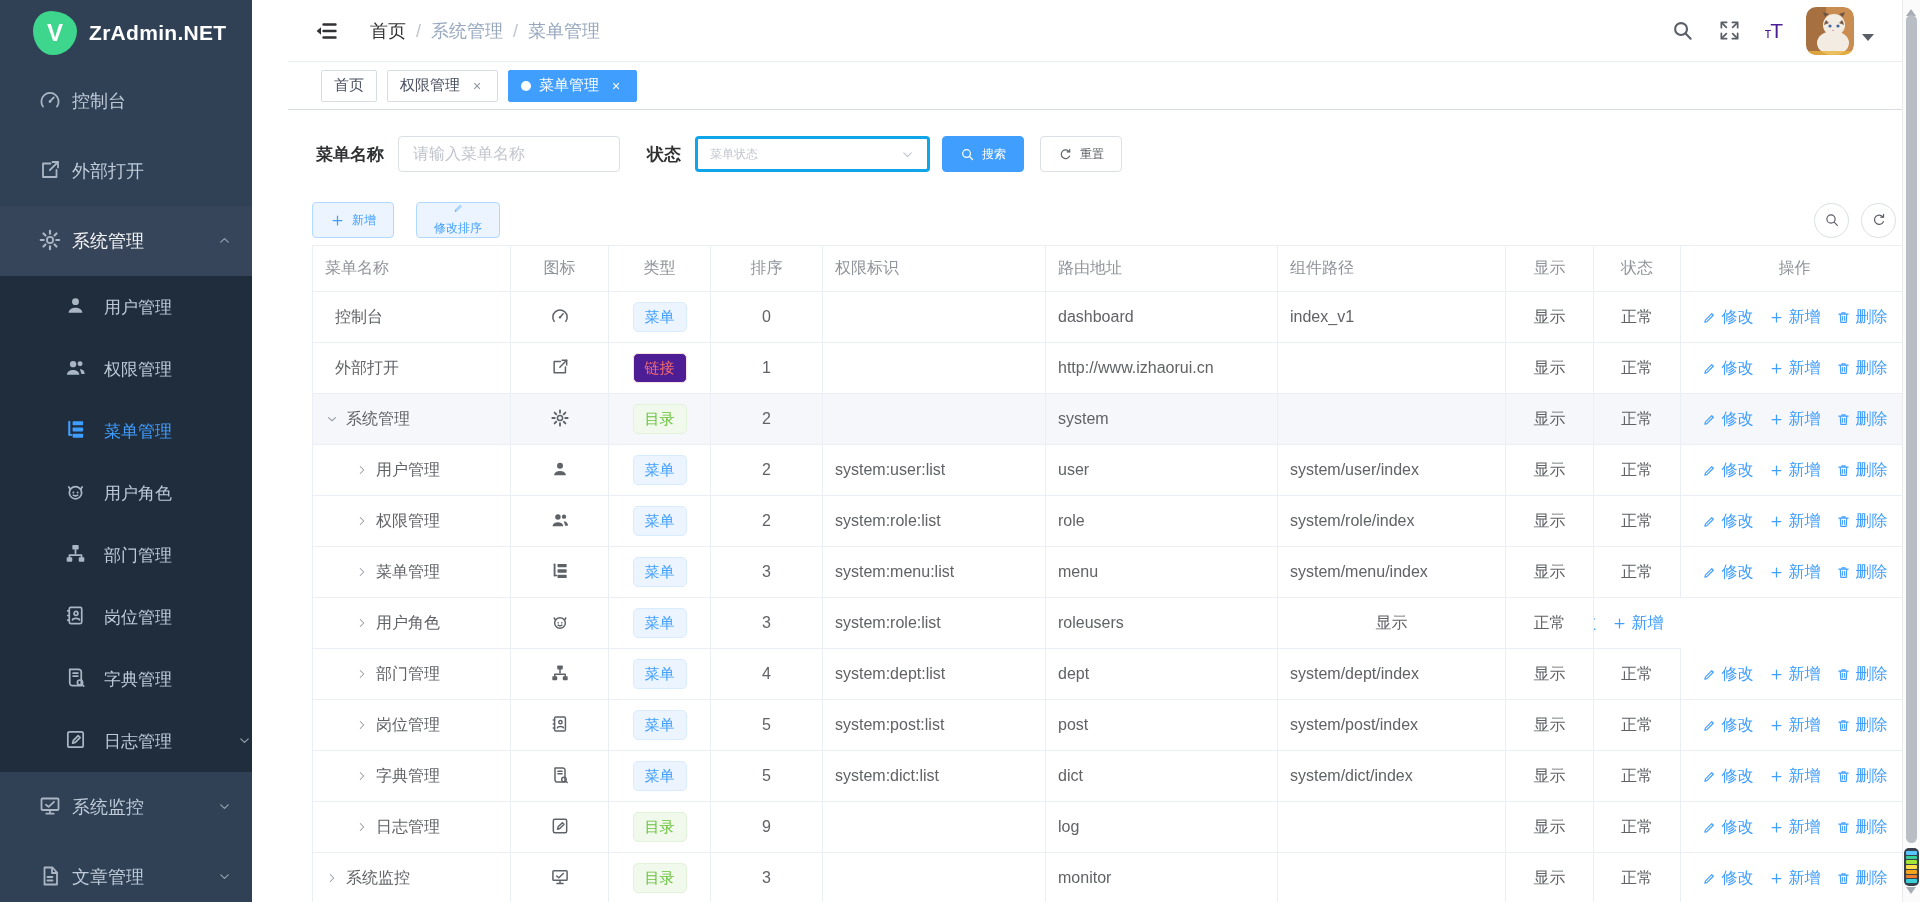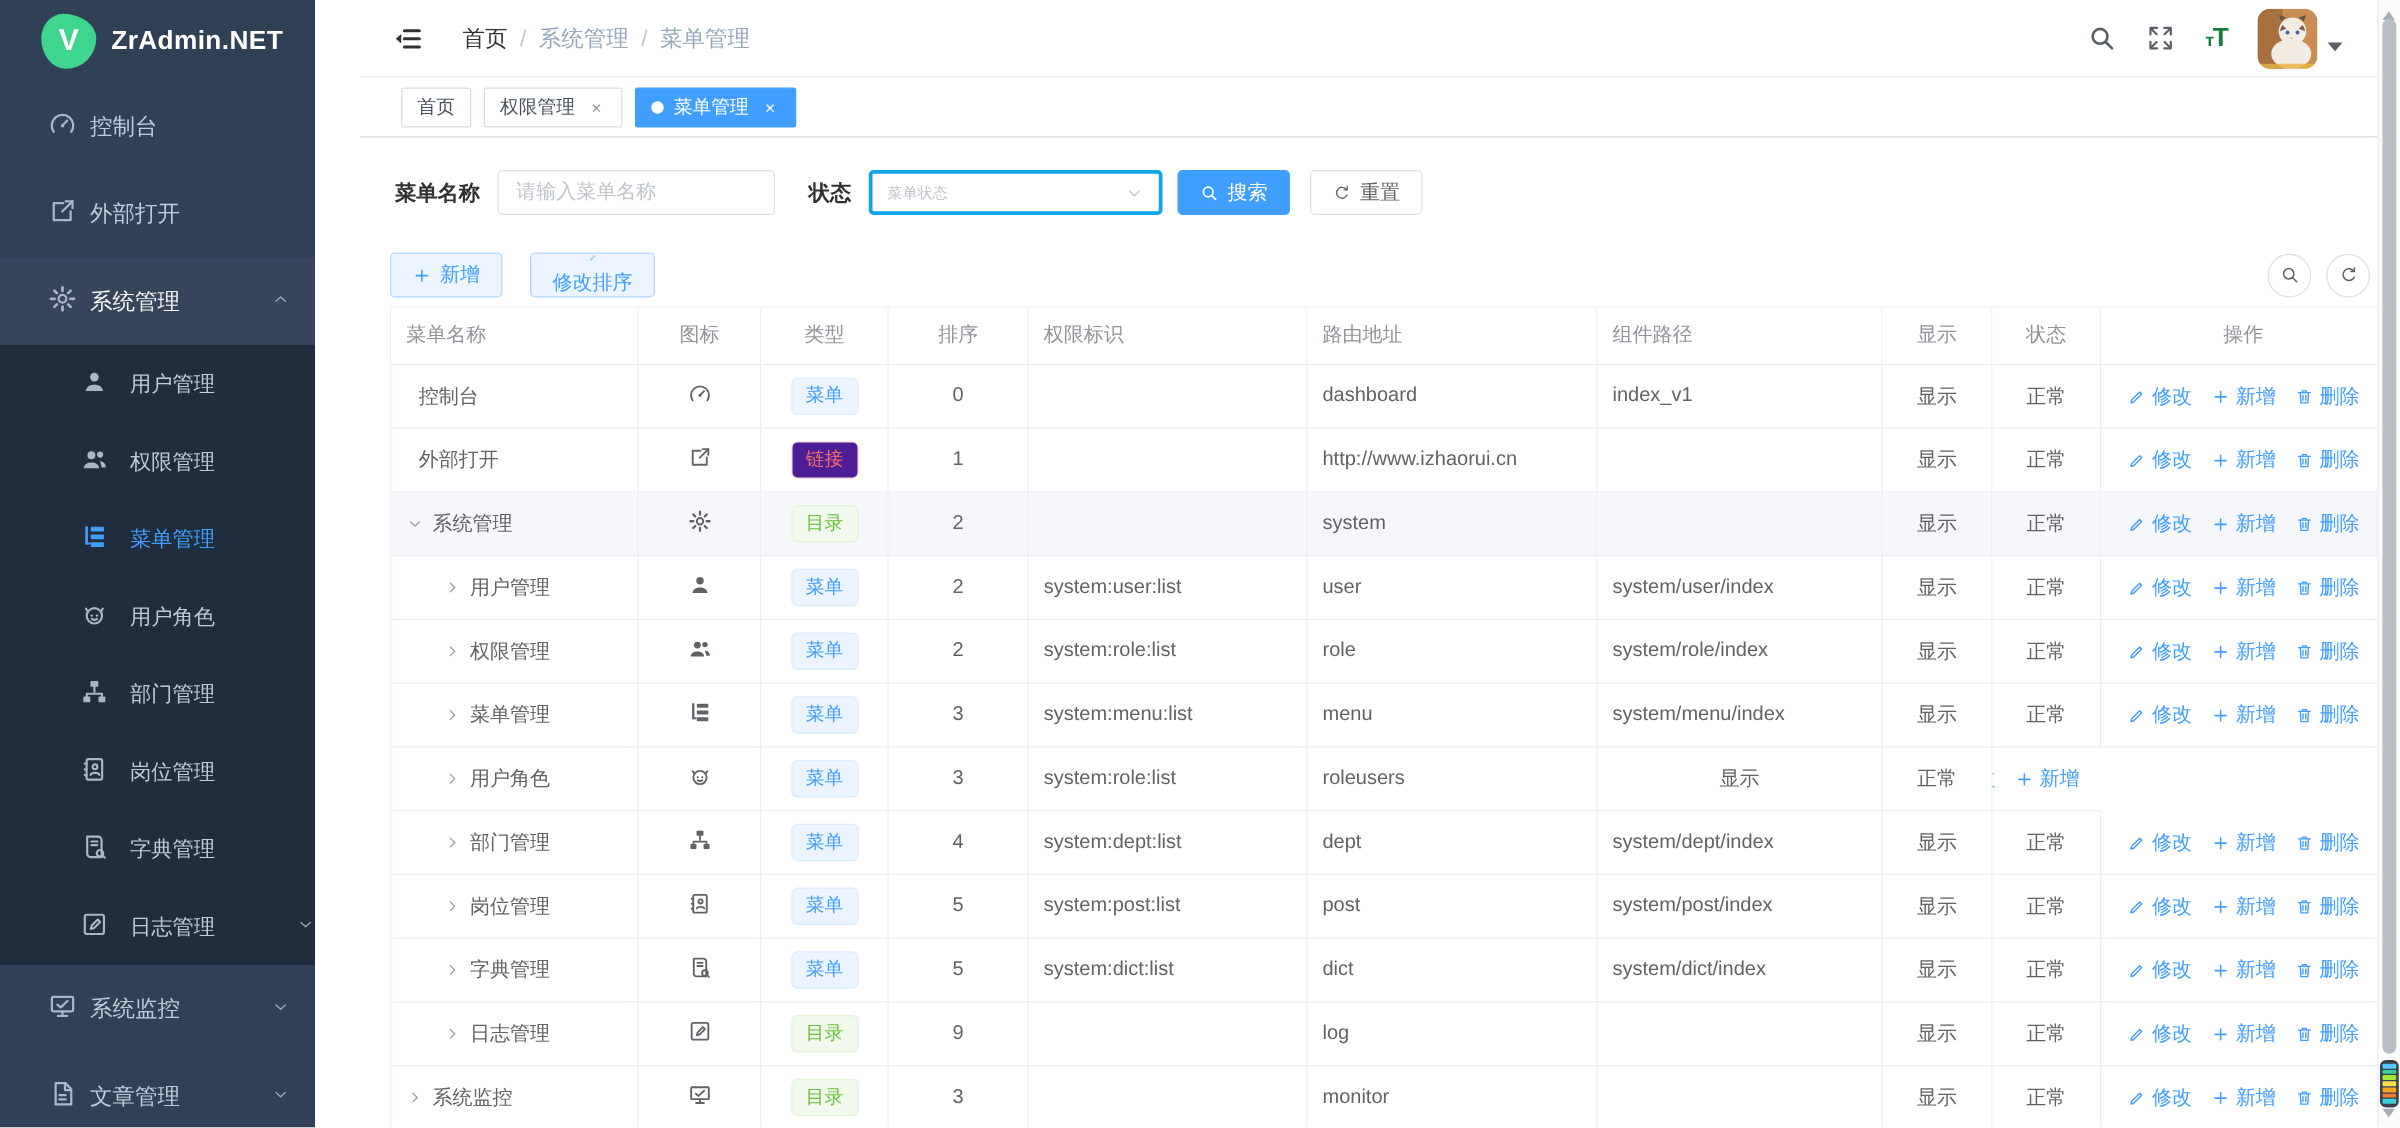--- a/index.html
+++ b/index.html
@@ -30,21 +30,21 @@
   .main { flex:1; display:flex; flex-direction:column; background:#fff; min-width:0;padding-left:36px; }
   .navbar { height:62px; display:flex; align-items:center; padding:0 46px 0 20px; background:#fff;
             border-bottom:1px solid #e9edf1; position:relative; }
   .fold-btn { font-size:24px; color:#303133; cursor:pointer; padding:6px; display:flex; }
   .breadcrumb { margin-left:26px; font-size:18px; }
   .crumb { color:#97a8be; }
   .crumb.first { color:#303133; cursor:pointer; }
   .crumb-sep { color:#c0c4cc; margin:0 10px; }
   .nav-right { margin-left:auto; display:flex; align-items:center; gap:24px; }
   .nav-icon { font-size:23px; color:#5a5e66; cursor:pointer; display:flex; }
-  .tt-icon { font-size:21px; color:#15803d; font-weight:bold; cursor:pointer; letter-spacing:-1px; }
+  .tt-icon { font-size:21px; color:#4c1d95; font-weight:normal; cursor:pointer; letter-spacing:-1px; }
   .tt-icon .small-t { font-size:14px; }
   .avatar-wrap { display:flex; align-items:flex-end; gap:8px; cursor:pointer; }
   .avatar { width:48px; height:48px; border-radius:10px; overflow:hidden; display:block; }
   .caret-down { width:0; height:0; border:6px solid transparent; border-top:7px solid #5a5e66; margin-bottom:8px; }
 
   .tabsbar { height:48px; border-bottom:1px solid #d8dce5; display:flex; align-items:center; padding-left:33px; gap:10px; background:#fff; }
   .tab { height:32px; display:inline-flex; align-items:center; padding:0 12px; border:1px solid #d8dce5;
          background:#fff; color:#495060; font-size:15px; cursor:pointer; border-radius:2px; }
   .tab .tab-close { margin-left:9px; font-size:14px; color:#909399; border-radius:50%; width:16px; height:16px;
         display:inline-flex; align-items:center; justify-content:center; }
@@ -57,21 +57,21 @@
   
   .filter-row { display:flex; align-items:center; margin:12px 0 30px 4px; }
   .f-label { font-size:17px; font-weight:bold; color:#303133; margin-right:14px; }
   .f-input { width:222px; height:36px; border:1px solid #dcdfe6; border-radius:4px; padding:0 14px; font-size:16px;
              color:#606266; font-family:inherit; outline:none; }
   .f-input::placeholder { color:#c0c4cc; }
   .f-select { width:235px; height:36px; border:3px solid #0ea5e9; border-radius:4px; padding:0 12px; display:flex;
               align-items:center; justify-content:space-between; color:#c0c4cc; font-size:12px; cursor:pointer; margin-right:12px; }
   .f-select .ic { color:#c0c4cc; font-size:15px; }
   .gap-status { margin-left:27px; }
-  .btn { height:36px; border-radius:4px; font-size:16px; font-family:inherit; cursor:pointer; display:inline-flex;
+  .btn { height:36px; border-radius:4px; font-size:12px; font-family:inherit; cursor:pointer; display:inline-flex;
          align-items:center; justify-content:center; gap:7px; padding:0 17px; border:1px solid #dcdfe6; background:#fff; color:#606266; }
   .btn .ic { font-size:15px; }
   .btn-primary { background:#409eff; border-color:#409eff; color:#fff; }
   .btn-reset { margin-left:16px; }
   .btn-plain { background:#ecf5ff; border-color:#b3d8ff; color:#409eff; }
 
   
   .toolbar-row { display:flex; align-items:center; margin-bottom:7px; }
   .toolbar-row .btn + .btn { margin-left:22px;flex-direction:column; }
   .tool-circles { margin-left:auto; display:flex; gap:12px; }

